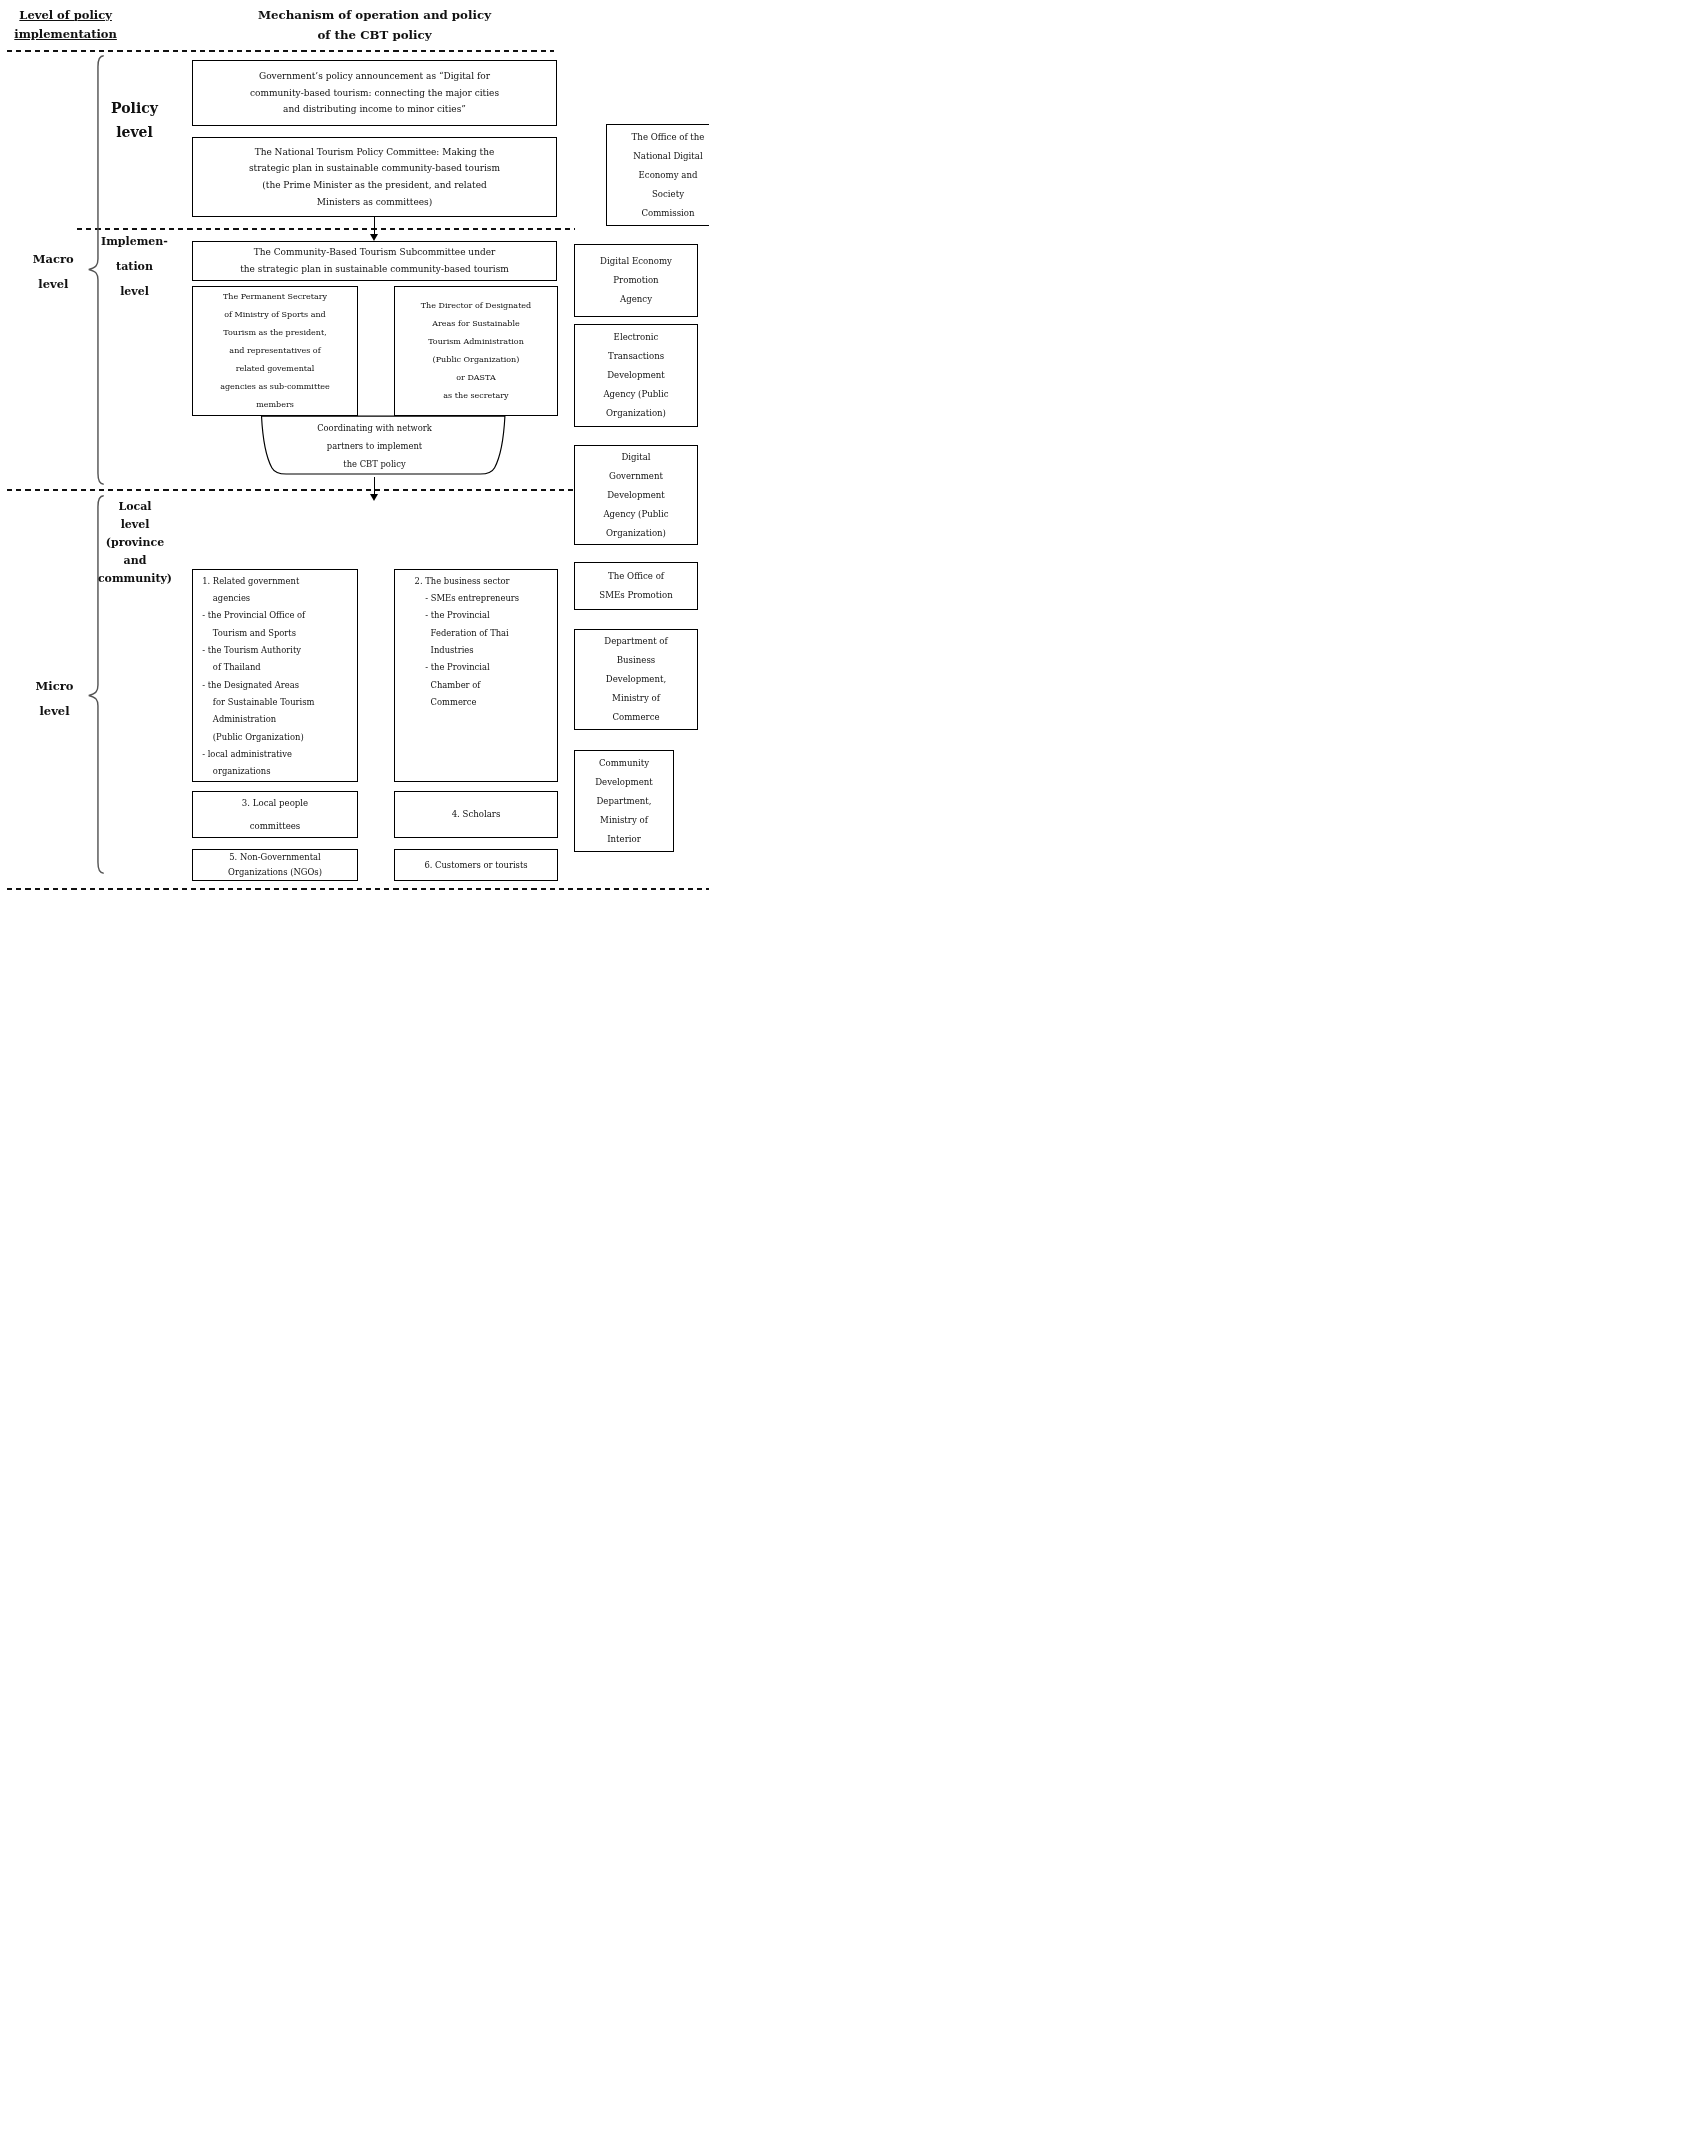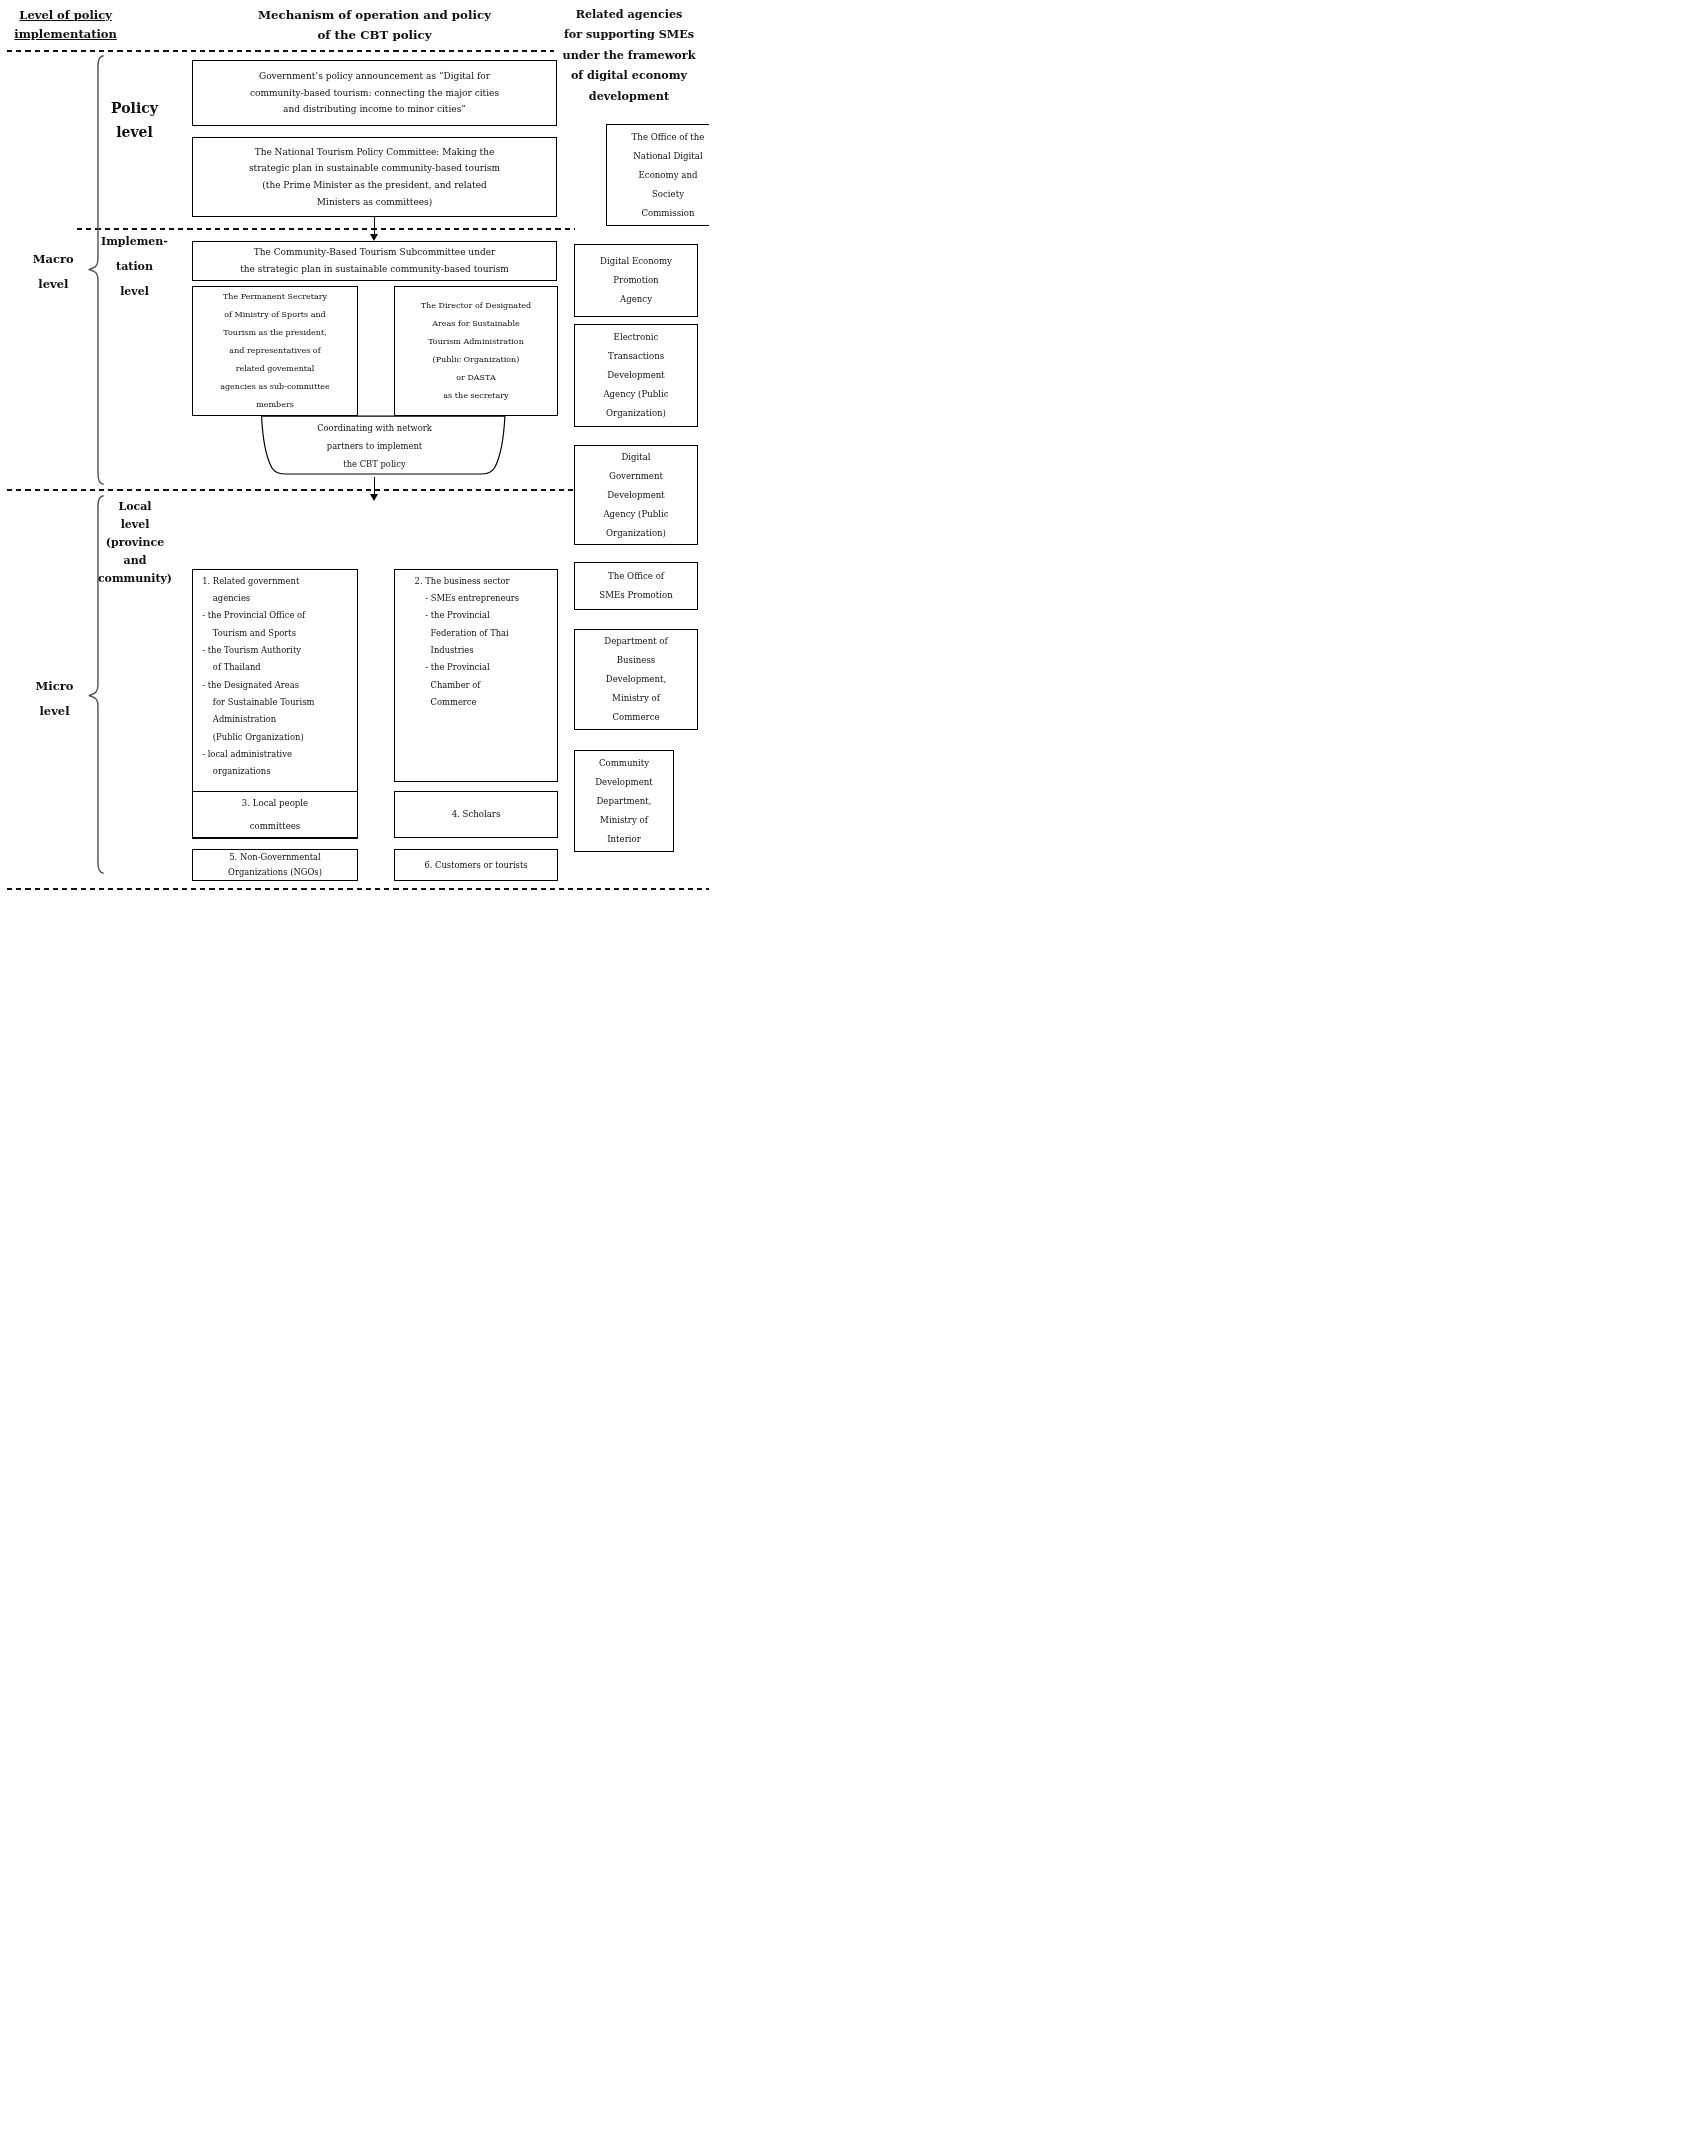--- a/index.html
+++ b/index.html
@@ -71,25 +71,20 @@
 </style>
 </head>
 <body>
 
 <div class="canvas">
 
   <div class="hdr hdr-left">Level of policy
 implementation</div>
   <div class="hdr hdr-center">Mechanism of operation and policy
 of the CBT policy</div>
-  <div class="hdr hdr-right">Related agencies
-for supporting SMEs
-under the framework
-of digital economy
-development</div>
 
   <div class="dashed" style="left:7px;top:50px;width:547px;"></div>
   <div class="dashed" style="left:77px;top:228px;width:498px;"></div>
   <div class="dashed" style="left:7px;top:489px;width:567px;"></div>
   <div class="dashed" style="left:7px;top:888px;width:702px;"></div>
 
   <svg class="brace-svg" style="left:84px;top:54px;" width="21" height="432" viewBox="0 0 36 750">
     <path d="M 34 3 C 26 3 24 10 24 22 L 24 356 C 24 366 21 371 8 374 C 21 377 24 382 24 392 L 24 728 C 24 740 26 747 34 747" fill="none" stroke="#555" stroke-width="2.5"></path>
   </svg>
   <svg class="brace-svg" style="left:84px;top:494px;" width="21" height="381" viewBox="0 0 36 662">
@@ -143,21 +138,21 @@
     <path d="M 12 2 C 14 40 18 70 30 92 Q 36 103 55 103 L 394 103 Q 413 103 419 92 C 431 70 435 40 437 2 Z" fill="#ffffff" stroke="#000" stroke-width="2"></path>
   </svg>
   <div class="coord-text">Coordinating with network
 partners to implement
 the CBT policy</div>
 
   <div class="arrow-line" style="left:374px;top:477px;height:19px;"></div>
   <div class="arrow-head" style="left:370px;top:494px;"></div>
 
 
-  <div class="box list" style="left:192px;top:569px;width:166px;height:270px;">1. Related government
+  <div class="box list" style="left:192px;top:569px;width:166px;height:213px;">1. Related government
     agencies
 - the Provincial Office of
     Tourism and Sports
 - the Tourism Authority
     of Thailand
 - the Designated Areas
     for Sustainable Tourism
     Administration
     (Public Organization)
 - local administrative

